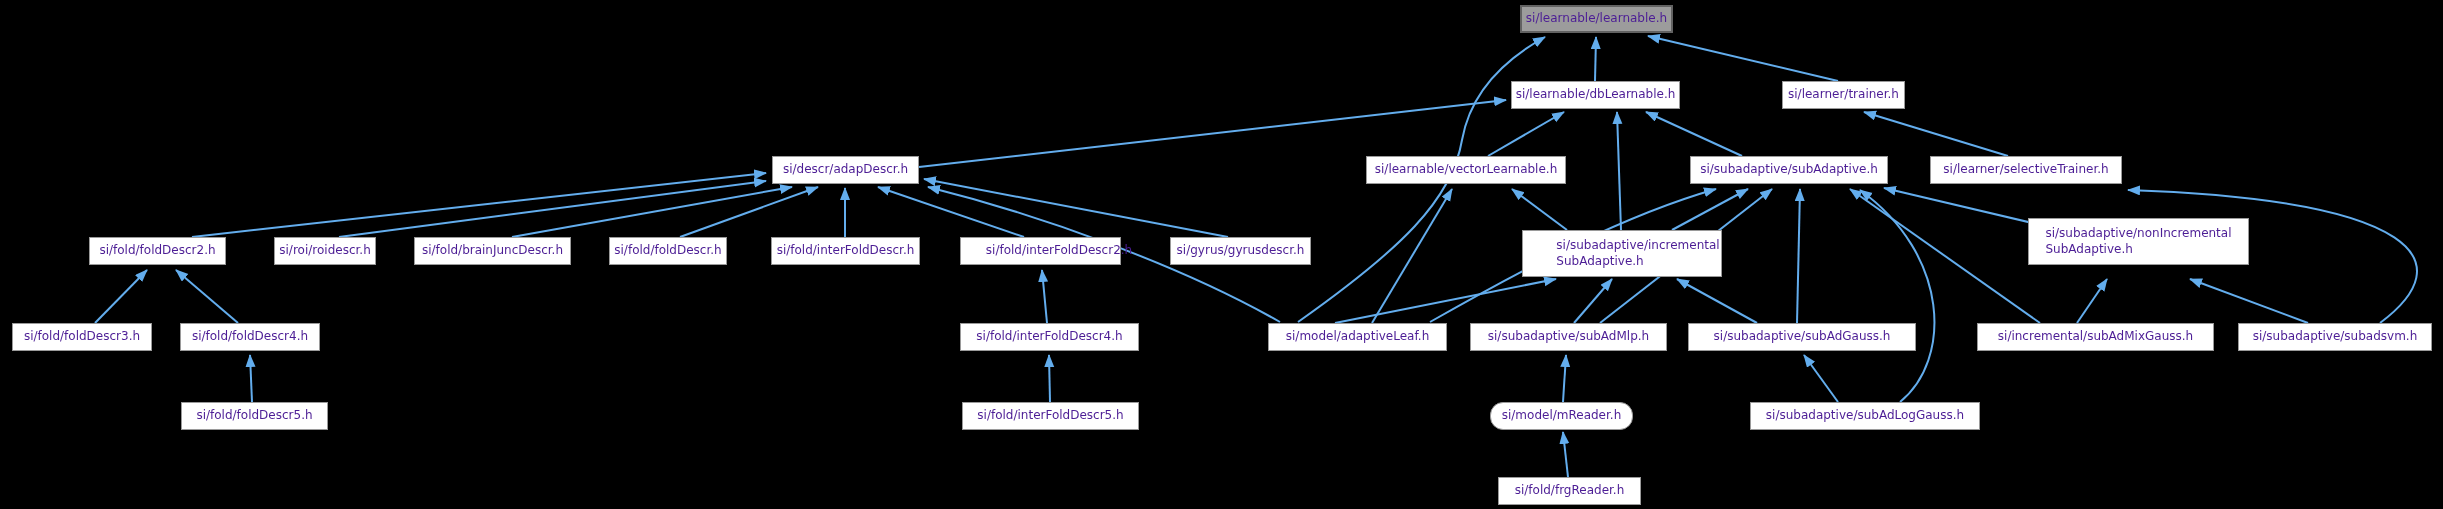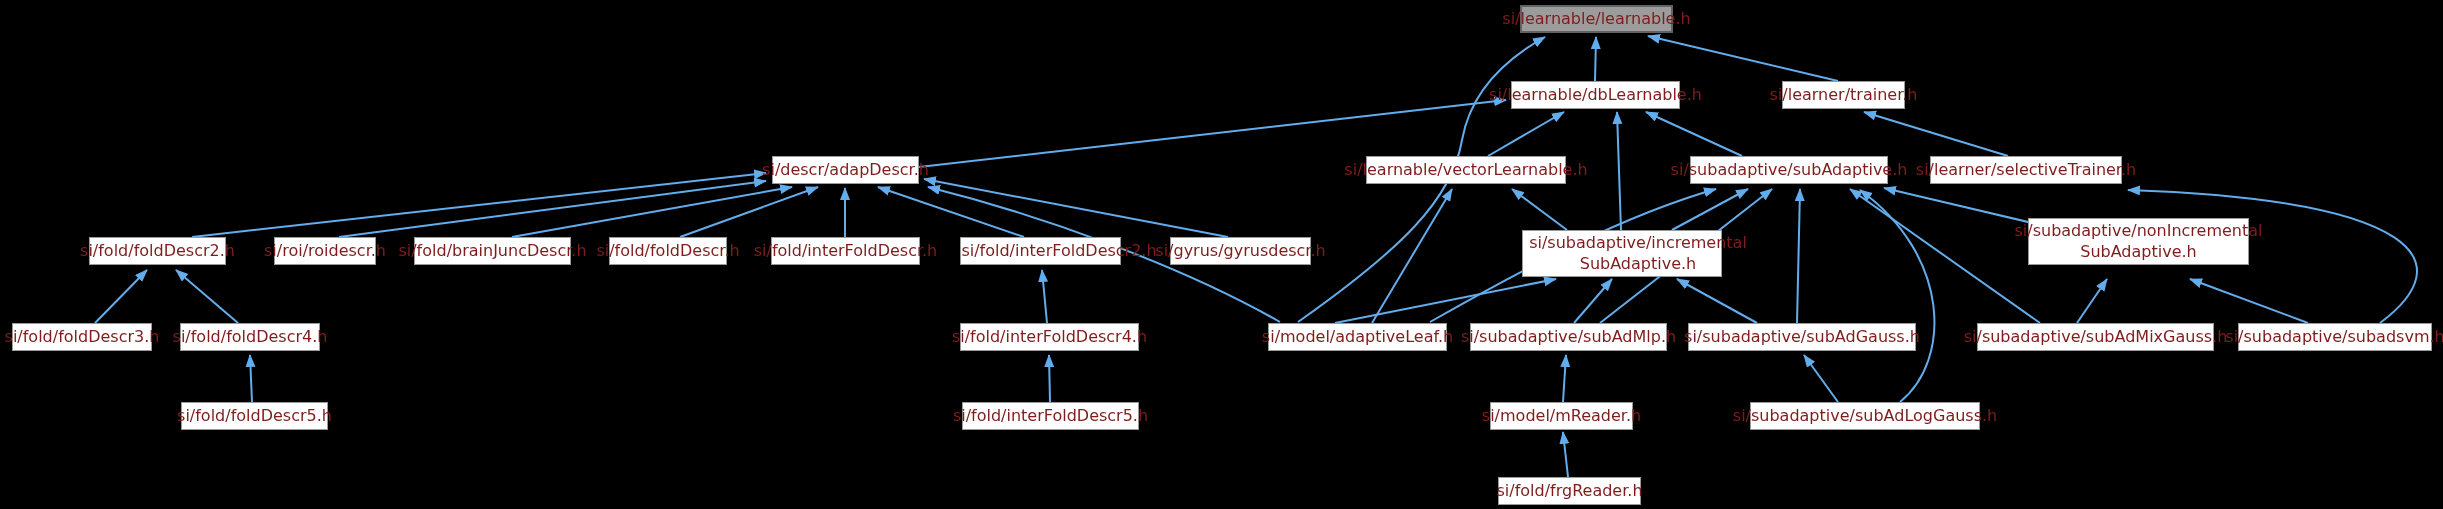--- a/index.html
+++ b/index.html
@@ -10,23 +10,23 @@
     font-family:"DejaVu Sans","Liberation Sans",sans-serif;
     overflow:hidden;
   }
   #edges{position:absolute;left:0;top:0;width:2443px;height:509px;}
   .node{
     position:absolute;
     display:flex;align-items:center;justify-content:center;
     box-sizing:border-box;
     background:#ffffff;
     border:1.5px solid #9a9a9a;
-    color:#7f1d1d;
-    font-size:16px;line-height:1.3;
-    text-align:center;white-space:pre-line;
+    color:#4c1d95;
+    font-size:12px;line-height:1.3;
+    white-space:pre-line;
     cursor:pointer;
     z-index:2;
   }
   .node.highlight{
     background:#9c9c9c;
     border:2px solid #626262;
   }
   .edge{fill:none;stroke-width:2px;}
 </style>
 </head>
@@ -99,21 +99,21 @@
       <div class="node" style="left: 1522px; top: 230px; width: 200px; height: 47px; padding-left: 32px;"><span>si/subadaptive/incremental
 SubAdaptive.h</span></div>
       <div class="node" style="left: 2028px; top: 218px; width: 221px; height: 47px;"><span>si/subadaptive/nonIncremental
 SubAdaptive.h</span></div>
       <div class="node" style="left: 12px; top: 323px; width: 140px; height: 28px;"><span>si/fold/foldDescr3.h</span></div>
       <div class="node" style="left: 180px; top: 323px; width: 140px; height: 28px;"><span>si/fold/foldDescr4.h</span></div>
       <div class="node" style="left: 960px; top: 323px; width: 179px; height: 28px;"><span>si/fold/interFoldDescr4.h</span></div>
       <div class="node" style="left: 1268px; top: 323px; width: 179px; height: 28px;"><span>si/model/adaptiveLeaf.h</span></div>
       <div class="node" style="left: 1470px; top: 323px; width: 197px; height: 28px;"><span>si/subadaptive/subAdMlp.h</span></div>
       <div class="node" style="left: 1688px; top: 323px; width: 228px; height: 28px;"><span>si/subadaptive/subAdGauss.h</span></div>
-      <div class="node" style="left: 1977px; top: 323px; width: 237px; height: 28px;"><span>si/subadaptive/subAdMixGauss.h</span></div>
+      <div class="node" style="left: 1977px; top: 323px; width: 237px; height: 28px;"><span>si/incremental/subAdMixGauss.h</span></div>
       <div class="node" style="left: 2238px; top: 323px; width: 194px; height: 28px;"><span>si/subadaptive/subadsvm.h</span></div>
       <div class="node" style="left: 181px; top: 402px; width: 147px; height: 28px;"><span>si/fold/foldDescr5.h</span></div>
       <div class="node" style="left: 962px; top: 402px; width: 177px; height: 28px;"><span>si/fold/interFoldDescr5.h</span></div>
-      <div class="node" style="left: 1490px; top: 402px; width: 143px; height: 28px;"><span>si/model/mReader.h</span></div>
+      <div class="node" style="left: 1490px; top: 402px; width: 143px; height: 28px; border-radius: 13px;"><span>si/model/mReader.h</span></div>
       <div class="node" style="left: 1750px; top: 402px; width: 230px; height: 28px;"><span>si/subadaptive/subAdLogGauss.h</span></div>
       <div class="node" style="left: 1498px; top: 477px; width: 143px; height: 28px;"><span>si/fold/frgReader.h</span></div>
     </div>
 </div>
 
 </body></html>

